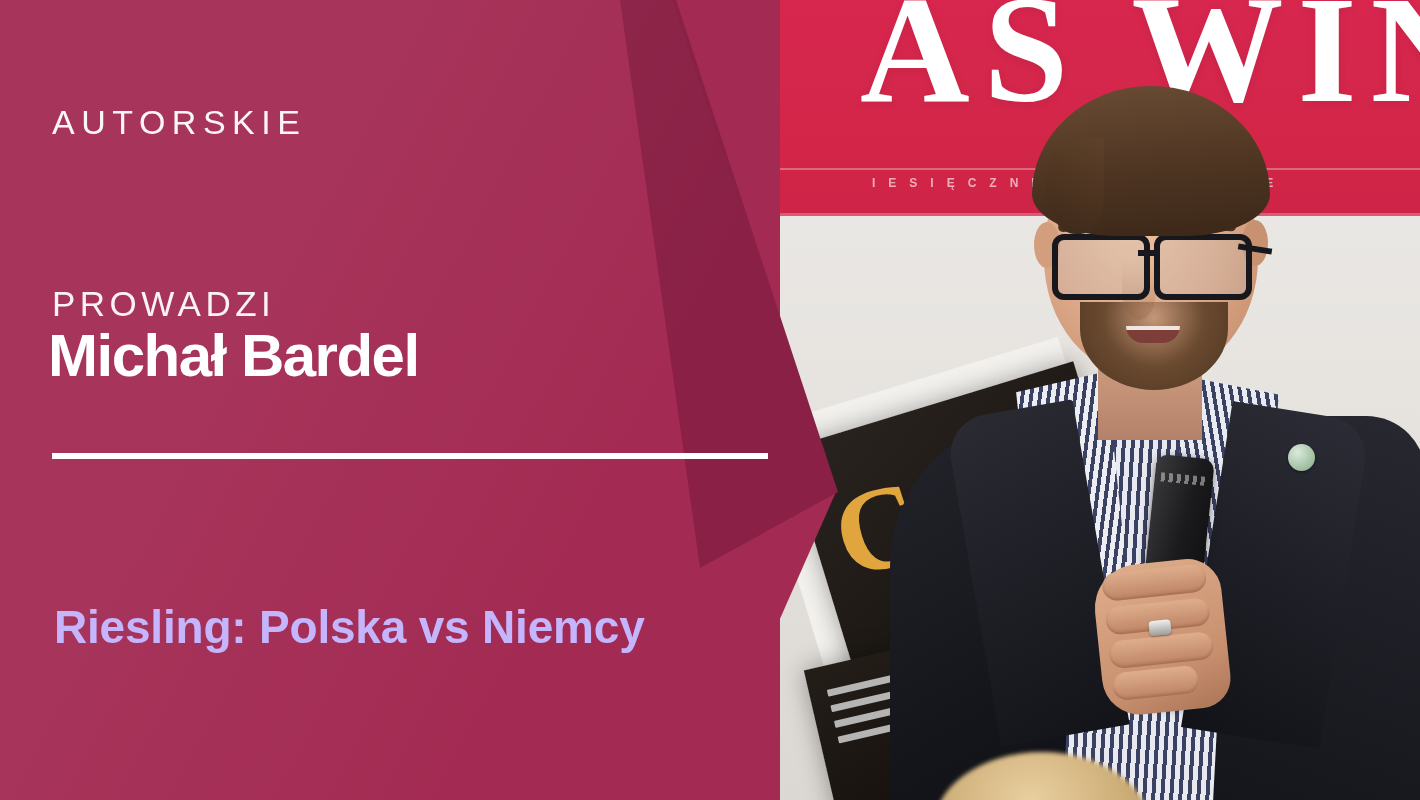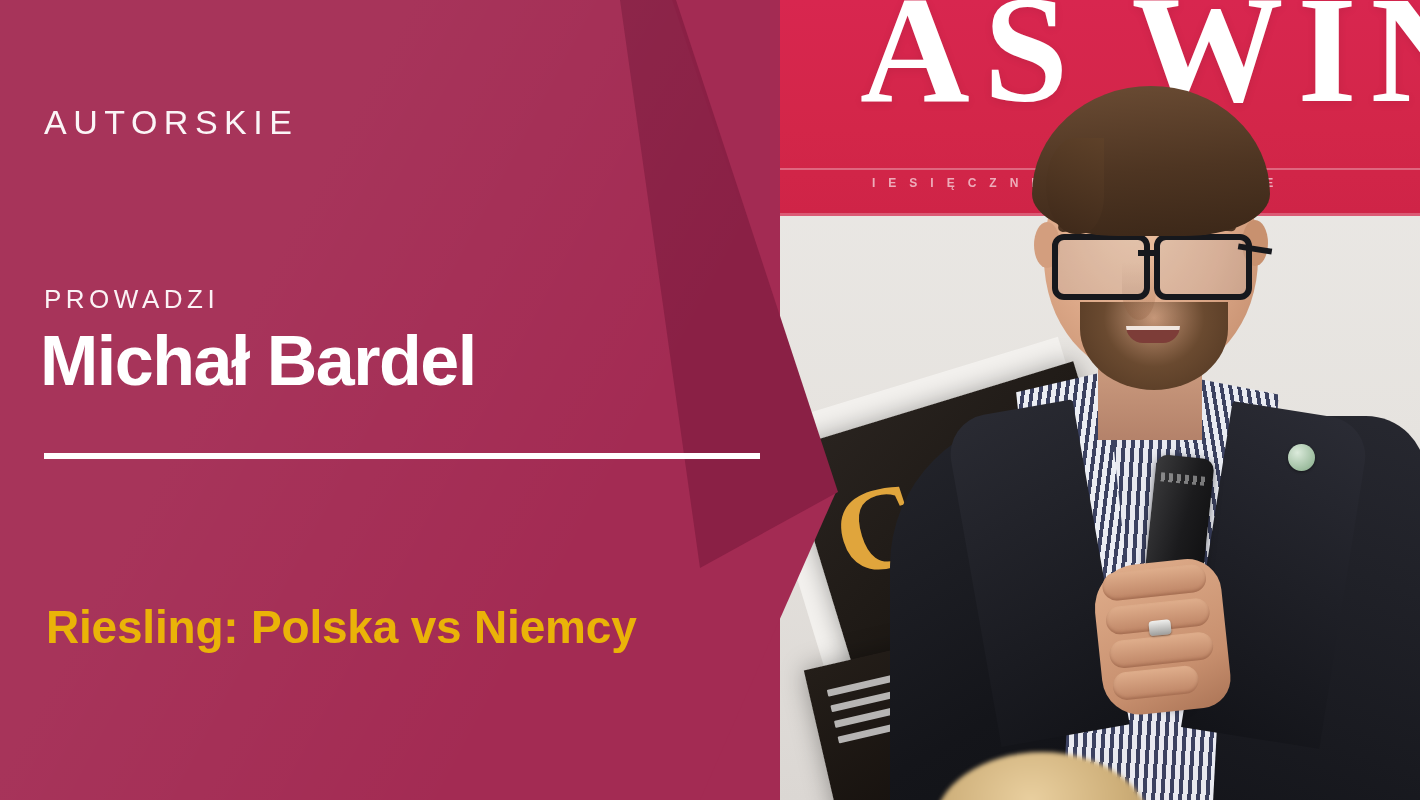--- a/index.html
+++ b/index.html
@@ -117,32 +117,32 @@
   
   .panel-base{position:absolute;left:0;top:0;width:1420px;height:800px;background:#a32b53;
       clip-path:polygon(0 0, 672px 0, 836px 492px, 700px 800px, 0 800px);}
   .panel-dark{position:absolute;left:0;top:0;width:1420px;height:800px;background:#8a2045;
       clip-path:polygon(620px 0, 676px 0, 838px 492px, 700px 568px);}
   .panel-sheen{position:absolute;left:0;top:0;width:1420px;height:800px;
       background:linear-gradient(118deg,rgba(255,255,255,.045) 0 22%,rgba(255,255,255,0) 48%);
       clip-path:polygon(0 0, 672px 0, 836px 492px, 700px 800px, 0 800px);pointer-events:none;}
 
   
-  .txt{position:absolute;left:4px;top:0;width:820px;height:800px;color:#fff;}
+  .txt{position:absolute;left:12px;top:0;width:820px;height:800px;color:#fff;}
   .kicker{position:absolute;left:40px;top:96px;font-size:34px;font-weight:300;
       letter-spacing:6.5px;line-height:1.55;color:#fbf5f7;white-space:nowrap;}
-  .prowadzi{position:absolute;left:40px;top:284px;font-size:26px;font-weight:400;
+  .prowadzi{position:absolute;left:40px;top:284px;font-size:35px;font-weight:400;
       letter-spacing:4.5px;color:#fbf2f5;}
-  .name{position:absolute;left:36px;top:326px;font-size:70px;font-weight:700;
+  .name{position:absolute;left:36px;top:326px;font-size:60px;font-weight:700;
       letter-spacing:-1.5px;line-height:1;color:#fff;white-space:nowrap;}
   .rule{position:absolute;left:40px;top:453px;width:716px;height:6px;background:#fff;}
   .date{position:absolute;left:40px;top:527px;font-size:34px;font-weight:400;
       letter-spacing:.2px;color:#fdf7f9;}
   .title{position:absolute;left:42px;top:600px;font-size:46px;font-weight:700;
-      letter-spacing:-.2px;color:#eab308;white-space:nowrap;}
+      letter-spacing:-.2px;color:#c4b5fd;white-space:nowrap;}
 </style>
 </head>
 <body>
 
 <div id="stage">
 
   <div class="photo">
     <div class="wall"></div>
 
     <div class="banner">

